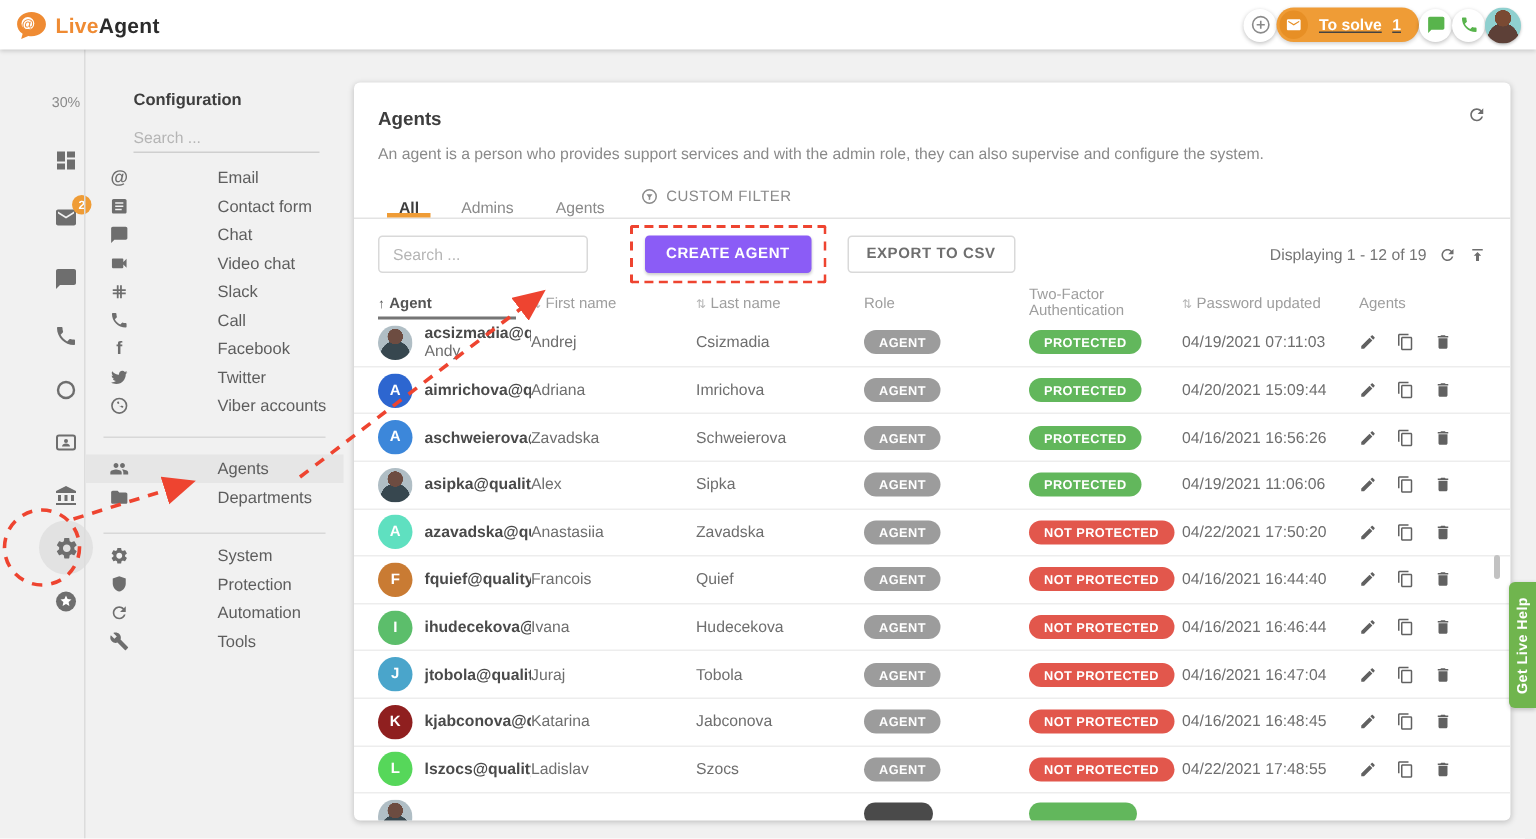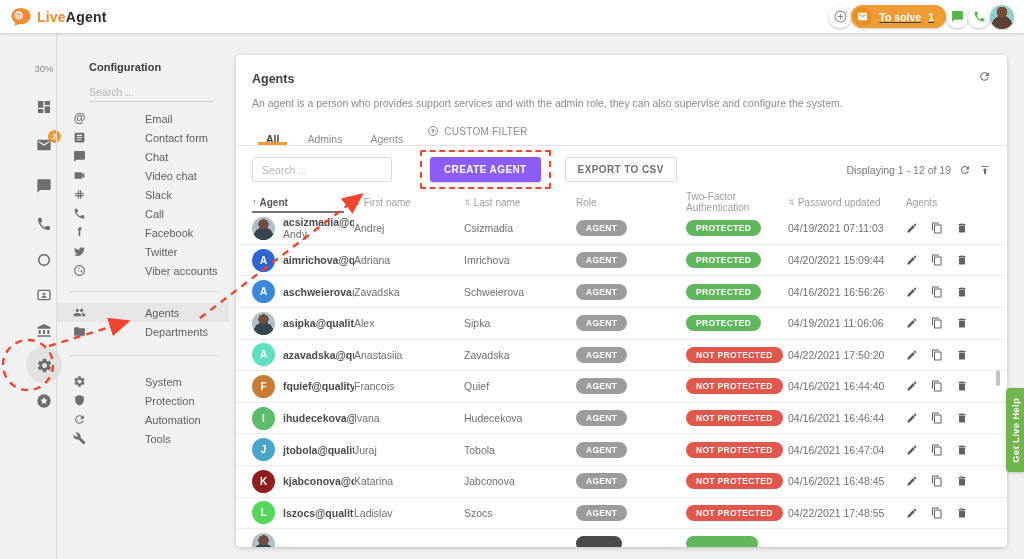--- a/index.html
+++ b/index.html
@@ -43,21 +43,21 @@
   
   .config { position:absolute; left:56px; top:33px; width:172px; height:526px; border-left:1px solid #dcdcdc; }
   .config-title { position:absolute; left:32px; top:28px; font-size:11px; font-weight:bold; color:#3d3d3d; }
   .config-search { position:absolute; left:32px; top:50px; width:124px; border:none; border-bottom:1px solid #cfcfcf;
                    background:transparent; font-size:10.5px; padding:3px 0; color:#555; outline:none;
                    font-family:"Liberation Sans",sans-serif; }
   .config-search::placeholder { color:#b5b5b5; }
   .cfg-list { list-style:none; position:absolute; left:0; width:172px; }
   .cfg-list.channels { top:76px; }
   .cfg-list.people { top:270px; }
-  .cfg-list.system  { top:339px; }
+  .cfg-list.system  { top:328px; }
   .cfg-item { height:19px; display:flex; align-items:center; gap:11px; padding-left:16px; cursor:pointer; color:#5d5d5d; }
   .cfg-item .ci { width:13px; height:13px; color:#6e6e6e; flex:0 0 13px; }
   .cfg-item .ci svg { width:13px; height:13px; }
   .cfg-item .ci .glyph { font-size:12px; line-height:13px; font-weight:bold; display:block; text-align:center; }
   .cfg-label { font-size:11px;padding-left:48px; }
   .cfg-item.selected { background:#e6e6e6; }
   .cfg-div { position:absolute; left:12px; width:148px; border-top:1px solid #d8d8d8; }
   .cfg-div.d1 { top:258px; } .cfg-div.d2 { top:322px; }
 
   

